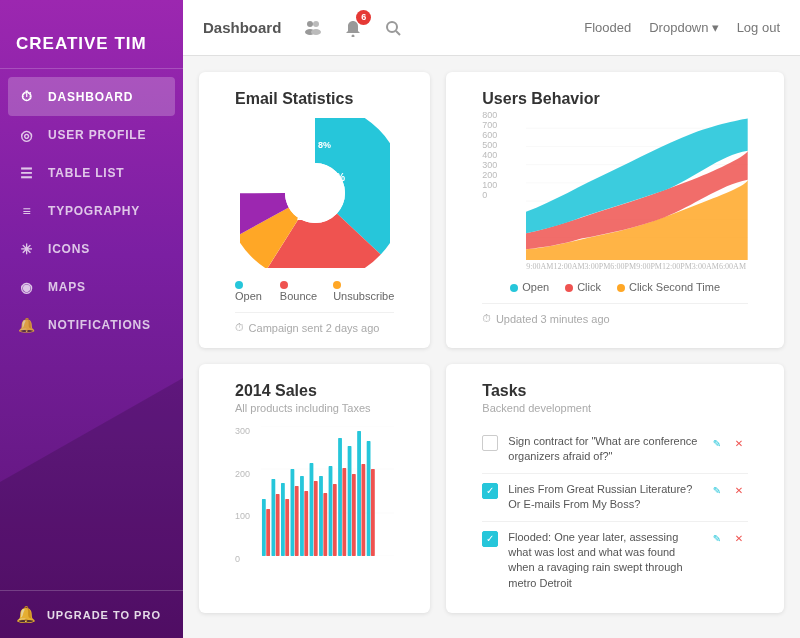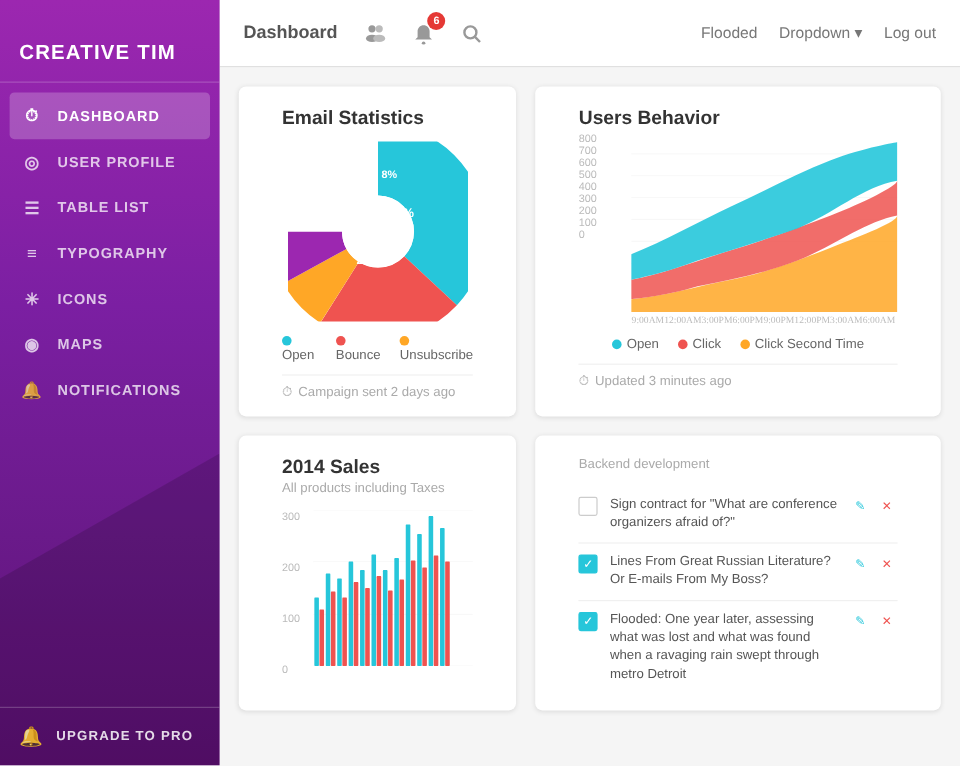--- a/index.html
+++ b/index.html
@@ -499,20 +499,21 @@
             <rect x="202" y="5" width="8" height="125" fill="#26c6da" rx="1"></rect>
             <rect x="211" y="38" width="8" height="92" fill="#ef5350" rx="1"></rect>
             <rect x="222" y="15" width="8" height="115" fill="#26c6da" rx="1"></rect>
             <rect x="231" y="43" width="8" height="87" fill="#ef5350" rx="1"></rect>
           </svg>
         </div>
       </div>
     </div>
 
     <div class="card">
+      <div class="card-title">Tasks</div>
       <div class="card-subtitle">Backend development</div>
       <div class="tasks-list">
 
         <div class="task-item">
           <div class="task-checkbox"></div>
           <span class="task-text">Sign contract for "What are conference organizers afraid of?"</span>
           <div class="task-actions">
             <div class="task-action-btn task-action-edit">✎</div>
             <div class="task-action-btn task-action-delete">✕</div>
           </div>

